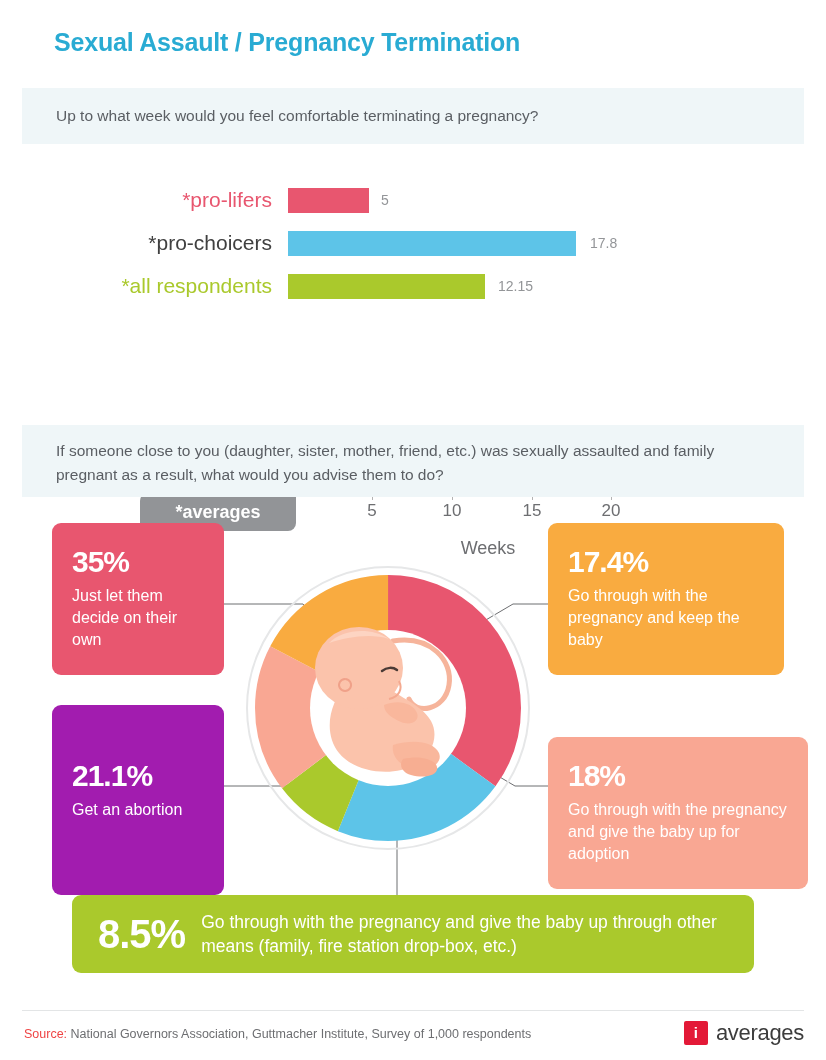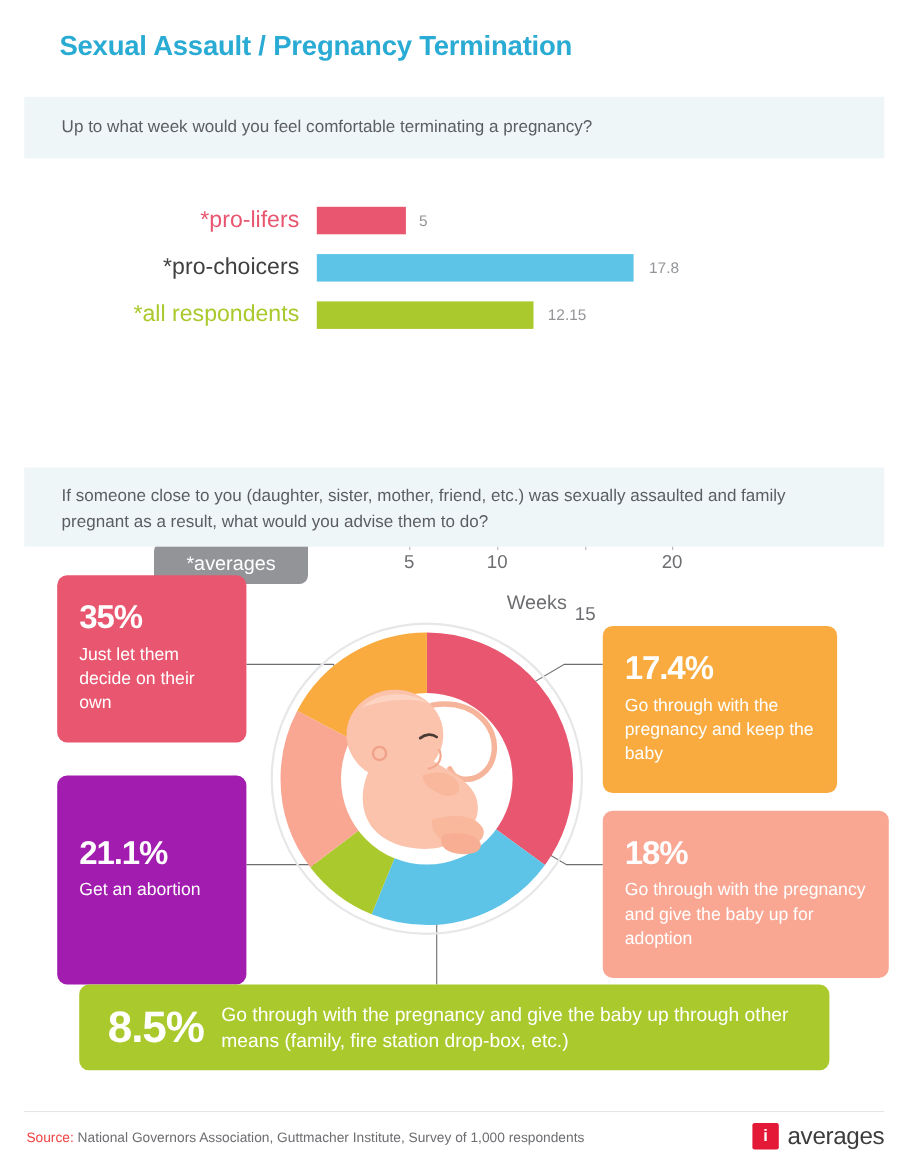--- a/index.html
+++ b/index.html
@@ -103,28 +103,29 @@
     width: 400px;
     text-align: center;
     font-size: 18px;
     color: #6d6e71;
   }
 
   .averages-tab {
     position: absolute;
     left: 140px;
     top: 323px;
-    width: 140px;
+    width: 156px;
     height: 38px;
     background: #929497;
     border-radius: 8px 0 8px 8px;
     color: #ffffff;
     font-size: 18px;
     line-height: 38px;
     text-align: center;
+    font-weight: bold;
   }
   .averages-tab::after {
     content: "";
     position: absolute;
     right: 0;
     top: -9px;
     border-left: 13px solid transparent;
     border-bottom: 10px solid #929497;
   }
 
@@ -143,21 +144,21 @@
     letter-spacing: -1px;
     display: block;
   }
   .card .desc {
     font-size: 16px;
     line-height: 22px;
     display: block;
     margin-top: 2px;
   }
   #card-decide   { left: 52px;  top: 523px; width: 172px; height: 152px; background: #e8566f; }
-  #card-keep     { left: 548px; top: 523px; width: 213px; height: 152px; background: #f9ab40; margin-top: 46px; }
+  #card-keep     { left: 548px; top: 523px; width: 236px; height: 152px; background: #f9ab40; }
   #card-abortion { left: 52px;  top: 705px; width: 172px; height: 190px; background: #a21caf; }
   #card-adoption { left: 548px; top: 705px; width: 260px; height: 152px; background: #f9a793; margin-top: 32px; }
 
   #card-abortion .pct { margin-top: 32px; }
 
   #card-other {
     position: absolute;
     left: 72px;
     top: 895px;
     width: 682px;
@@ -260,21 +261,21 @@
   <div class="axis-line"></div>
   <div class="axis-dash"></div>
 
   <div class="tick" style="left:372px;"></div>
   <div class="tick" style="left:452px;"></div>
   <div class="tick" style="left:532px;"></div>
   <div class="tick" style="left:611px;"></div>
 
   <div class="tick-label" style="left:372px;">5</div>
   <div class="tick-label" style="left:452px;">10</div>
-  <div class="tick-label" style="left:532px;margin-top:48px;">15</div>
+  <div class="tick-label" style="left:532px;">15</div>
   <div class="tick-label" style="left:611px;">20</div>
 
   <div class="axis-title">Weeks</div>
 
   <div class="averages-tab">*averages</div>
 </div>
 
 <div class="question-banner" id="q2-banner">
   <span>If someone close to you (daughter, sister, mother, friend, etc.) was sexually assaulted and family pregnant as a result, what would you advise them to do?</span>
 </div>

